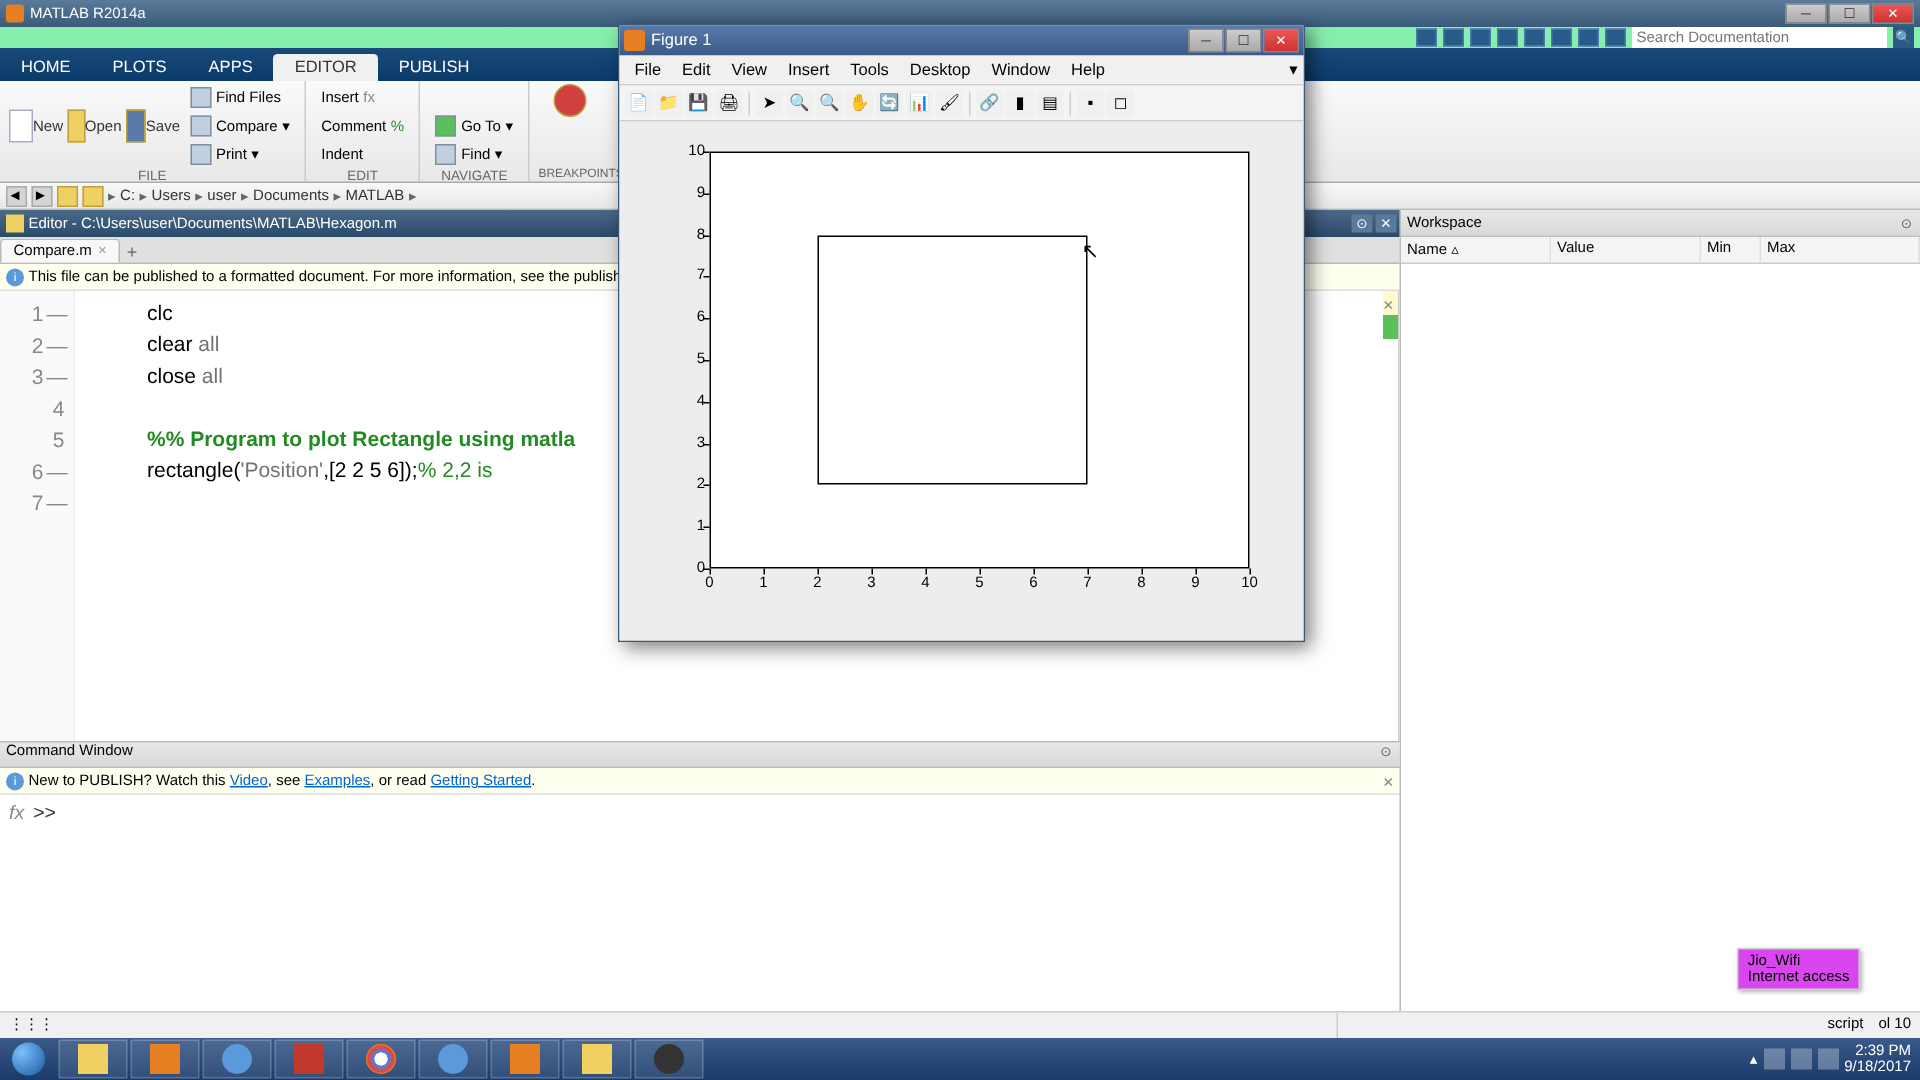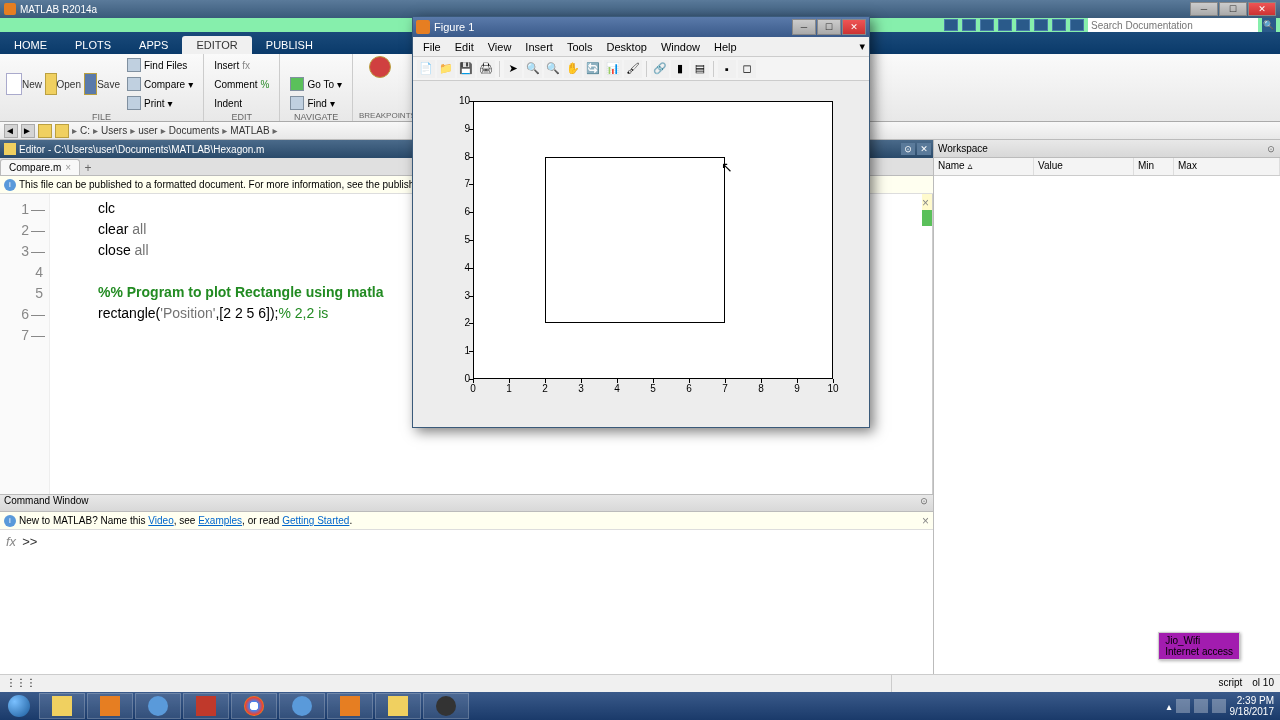--- a/index.html
+++ b/index.html
@@ -85,21 +85,21 @@
 .ws-col { flex:1; display:flex; flex-direction:column; border-left:1px solid #bbb;}
 .ws-hdr { height:18px; background:linear-gradient(#e8e8e8,#d8d8d8); border-bottom:1px solid #bbb; font-size:10px; display:flex; align-items:center; padding:0 4px; position:relative;}
 .ws-table-hdr { height:18px; background:#f4f4f4; border-bottom:1px solid #ccc; display:flex; font-size:10px;}
 .ws-th { padding:2px 4px; border-right:1px solid #ddd;}
 .ws-body { flex:1; background:#fff;}
 
 
 .statusrow { height:18px; background:#f0f0f0; border-top:1px solid #ccc; display:flex;}
 .status-left { flex:1; padding:2px 6px; font-size:10px;}
 .status-right { width:389px; border-left:1px solid #ccc; padding:2px 6px; font-size:10px; display:flex; gap:10px; justify-content:flex-end;}
-.tooltip-box { position:absolute; right:40px; bottom:32px; background:#a21caf; border:1px solid #ccc; padding:2px 6px; font-size:10px; box-shadow:1px 1px 3px rgba(0,0,0,.3);}
+.tooltip-box { position:absolute; right:40px; bottom:32px; background:#d946ef; border:1px solid #ccc; padding:2px 6px; font-size:10px; box-shadow:1px 1px 3px rgba(0,0,0,.3);}
 
 
 .figure-window { position:absolute; left:412px; top:16px; width:458px; height:412px; background:#ededed; border:1px solid #3a5a7a; box-shadow:4px 4px 12px rgba(0,0,0,.5); display:flex; flex-direction:column;}
 .fig-titlebar { height:20px; background:linear-gradient(#5a7aaa,#3a5a8a); display:flex; align-items:center; padding:0 3px; color:#fff;}
 .fig-title-ico { width:14px; height:14px; background:#e67e22; border-radius:2px; margin-right:4px;}
 .fig-title-text { flex:1; font-size:11px;}
 .fig-winbtns { display:flex;}
 .fig-winbtn { width:24px; height:16px; background:linear-gradient(#ccc,#aaa); border:1px solid #888; margin-left:1px; display:flex; align-items:center; justify-content:center; font-size:9px; cursor:pointer; color:#333;}
 .fig-winbtn.close { background:linear-gradient(#e55,#c33); color:#fff;}
 .fig-menubar { height:20px; background:#f0f0f0; display:flex; align-items:center; padding:0 4px; gap:2px; font-size:11px; border-bottom:1px solid #ccc;}
@@ -284,21 +284,21 @@
       </div>
 
       <div class="cmd-hdr">
         <span>Command Window</span>
         <div class="cmd-hdr-btns">
             <div class="cmd-hdr-btn">⊙</div>
           </div>
       </div>
       <div class="cmd-info">
         <div class="info-ico">i</div>
-        <span><span>New to MATLAB? Name this </span><a>Video</a><span>, see </span><a>Examples</a><span>, or read </span><a>Getting Started</a><span>.</span></span>
+        <span><span>New to PUBLISH? Watch this </span><a>Video</a><span>, see </span><a>Examples</a><span>, or read </span><a>Getting Started</a><span>.</span></span>
         <div class="info-close">×</div>
       </div>
       <div class="cmd-body">
         <span class="fx">fx</span>
         <span class="prompt">&gt;&gt;</span>
       </div>
 
     </div>
 
     <div class="ws-col">

